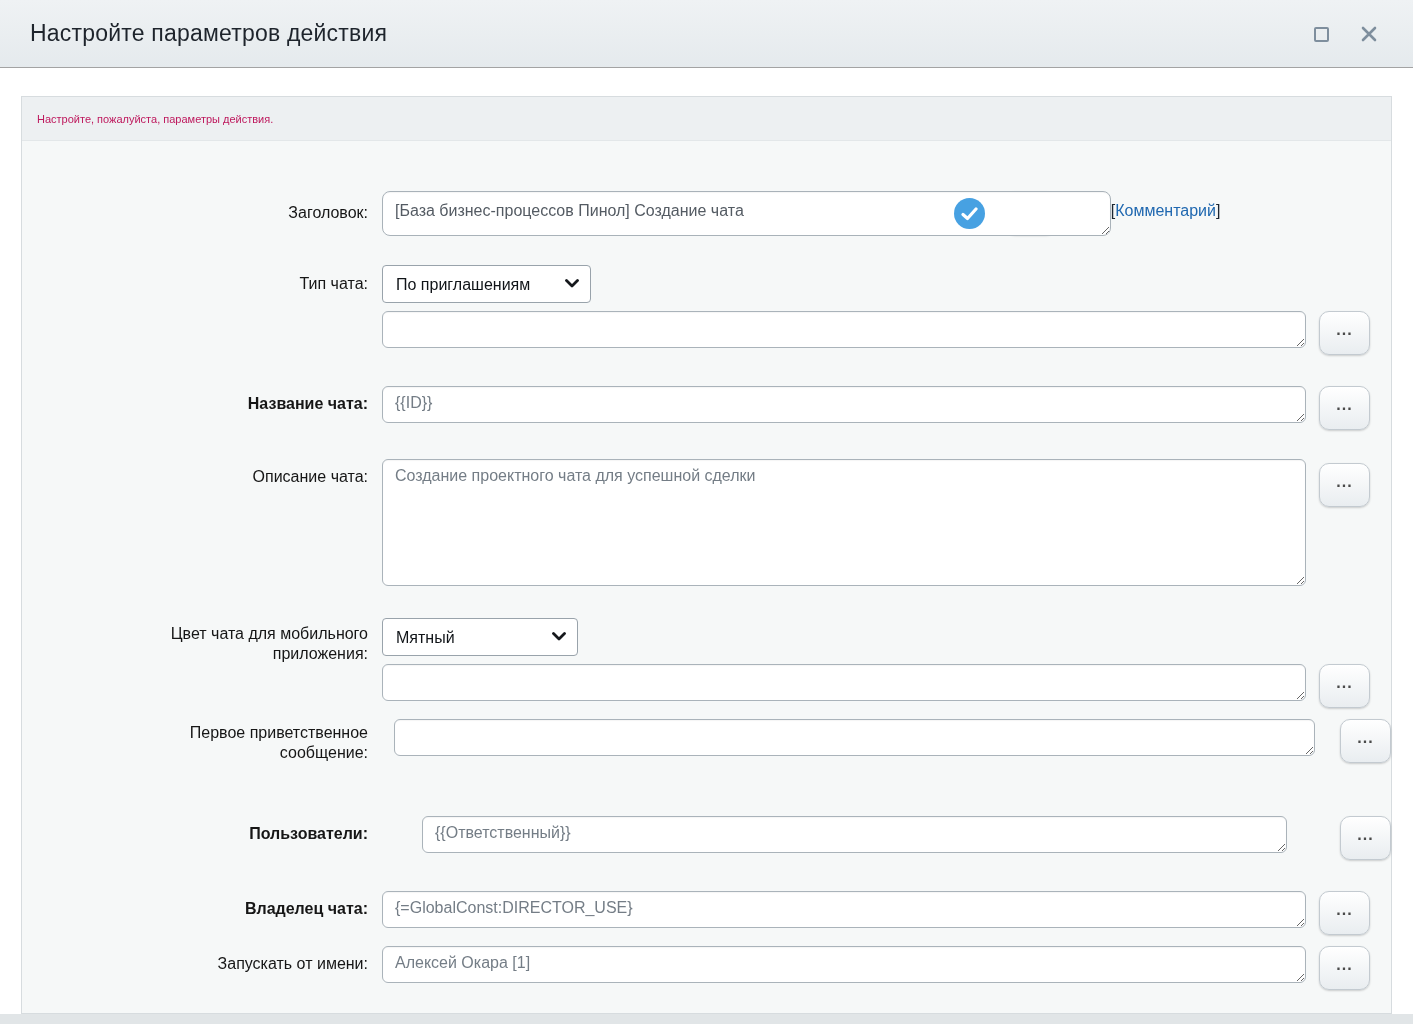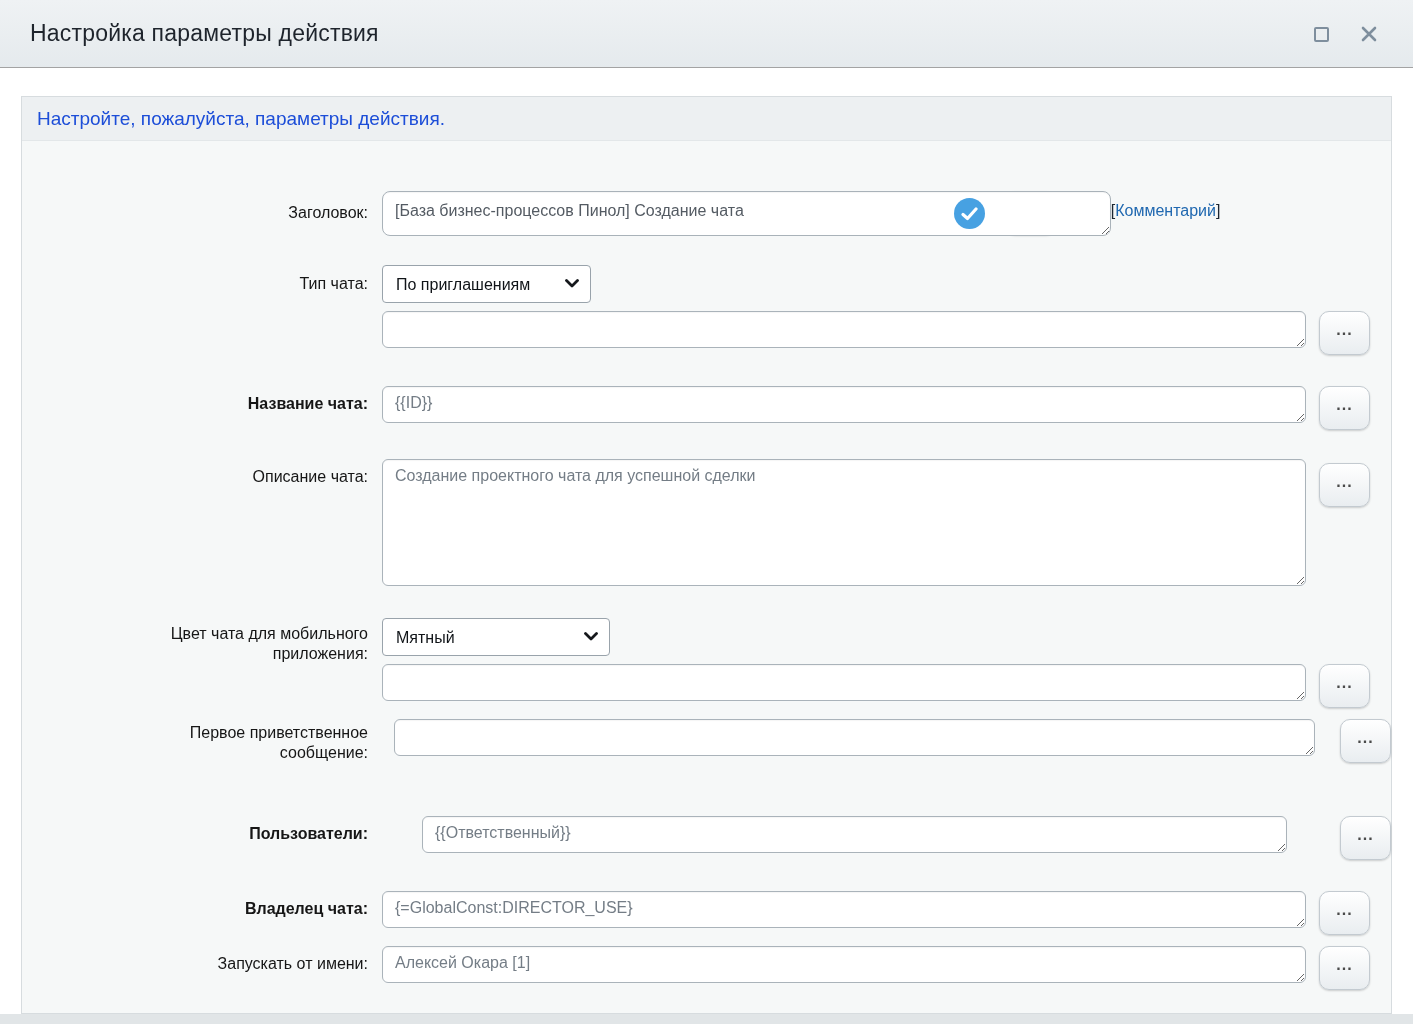--- a/index.html
+++ b/index.html
@@ -32,21 +32,21 @@
   .panel {
     position:absolute; left:21px; top:96px; width:1371px; height:918px;
     background:#f6f8f8;
     border:1px solid #d7dcdf;
   }
   .hint-strip {
     position:absolute; left:0; top:0; right:0; height:44px;
     background:#edf0f2; border-bottom:1px solid #e3e7e9;
     display:flex; align-items:center;
   }
-  .hint-text { margin-left:15px; font-size:19px; color:#1d4ed8; }
+  .hint-text { margin-left:15px; font-size:11px; color:#be185d; }
 
   
   .row { position:absolute; left:0; right:0; display:flex; align-items:flex-start; }
   .lbl {
     width:360px; flex:0 0 360px; text-align:right; padding-right:14px;
     font-size:16px; color:#161616; line-height:20px;
   }
   .lbl.bold { font-weight:bold; }
   .lbl .wrapcap { display:inline-block; max-width:252px; }
 
@@ -83,39 +83,39 @@
   .btn-slot { margin-left:13px; flex:0 0 51px; }
 
   .select-wrap { position:relative; display:inline-block; }
   select.sel {
     appearance:none; -webkit-appearance:none;
     height:38px; border:1px solid #99a3ab; border-radius:4px; background:#fff;
     font-family:"Liberation Sans", sans-serif; font-size:16px; color:#101418;
     padding:0 36px 0 13px; outline:none;
   }
   select.sel.type-sel  { width:209px; }
-  select.sel.color-sel { width:228px; }
+  select.sel.color-sel { width:196px; }
   .chev { position:absolute; right:12px; top:14px; pointer-events:none; }
 
   .links { display:flex; align-items:center; gap:14px; margin-left:11px; padding-top:11px; font-size:16px; }
   .bracket { color:#1c2530; }
   a.plink { color:#2068b0; cursor:pointer; }
 
   .bottom-strip {
     position:absolute; left:0; top:1014px; width:1413px; height:10px;
     background:#e1e5e7;
   }
 </style>
 </head>
 <body>
 
 <div class="screen">
 
   <div class="titlebar">
-    <div class="titlebar-title">Настройка параметры действия</div>
+    <div class="titlebar-title">Настройте параметров действия</div>
     <div class="titlebar-controls">
       <div class="win-btn">
         <span class="maximize-glyph"></span>
       </div>
       <div class="win-btn">
         <svg width="18" height="18" viewBox="0 0 18 18">
           <path d="M3 3 L15 15 M15 3 L3 15" stroke="#7e8e9d" stroke-width="2.6" stroke-linecap="round" fill="none"></path>
         </svg>
       </div>
     </div>

